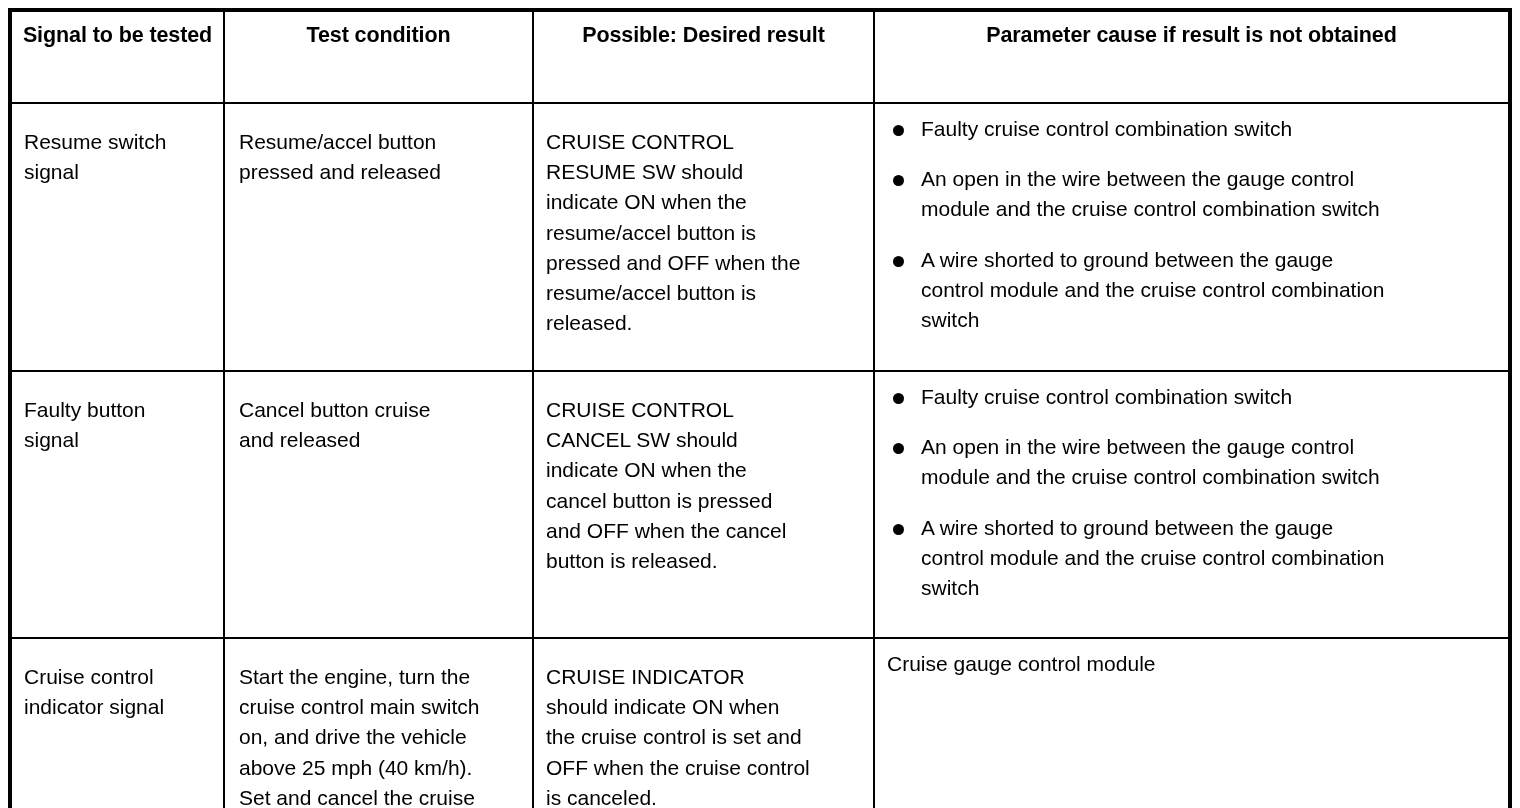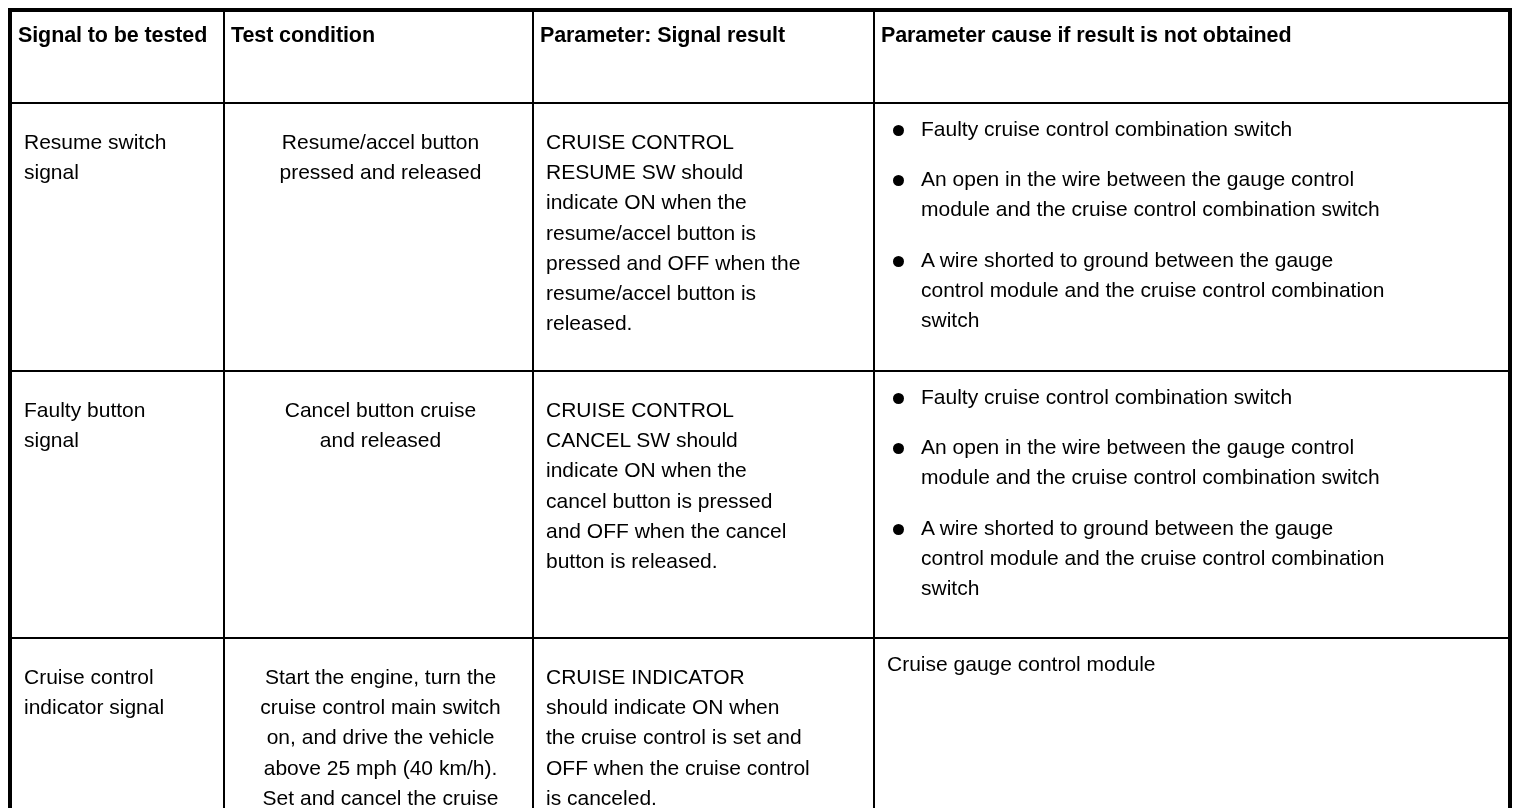--- a/index.html
+++ b/index.html
@@ -40,40 +40,40 @@
   table.diag td {
     border: 2px solid #000;
     vertical-align: top;
     padding: 0;
   }
 
   
   table.diag thead th {
     height: 80px;
     vertical-align: top;
-    text-align: left;
+    text-align: center;
     font-weight: bold;
     font-size: 21.5px;
     line-height: 1.22;
     letter-spacing: -0.1px;
     padding: 10px 6px 0 6px;
   }
   table.diag thead th .hdr-inner {
     display: block;
   }
 
   
   table.diag tbody td {
     font-size: 21px;
     line-height: 1.44;
     font-weight: normal;
     padding: 10px 10px 8px 12px;
   }
   table.diag tbody td.col-signal   { padding-left: 12px; }
-  table.diag tbody td.col-cond     { padding-left: 14px; text-align: center; }
+  table.diag tbody td.col-cond     { padding-left: 14px; }
   table.diag tbody td.col-param    { padding-left: 12px; }
   table.diag tbody td.col-cause    { padding-left: 12px; }
 
   .cell-text {
     display: block;
     white-space: pre-line;
     margin-top: 13px;
   }
 
   
@@ -129,21 +129,21 @@
     <thead>
       <tr>
         <th>
           <span class="hdr-inner">Signal to be
 tested</span>
         </th>
         <th>
           <span class="hdr-inner">Test condition</span>
         </th>
         <th>
-          <span class="hdr-inner">Parameter: Signal result</span>
+          <span class="hdr-inner">Possible: Desired result</span>
         </th>
         <th>
           <span class="hdr-inner">Parameter cause if result is not obtained</span>
         </th>
       </tr>
     </thead>
     <tbody>
 
       <tr class="row-1">
         <td class="col-signal">

